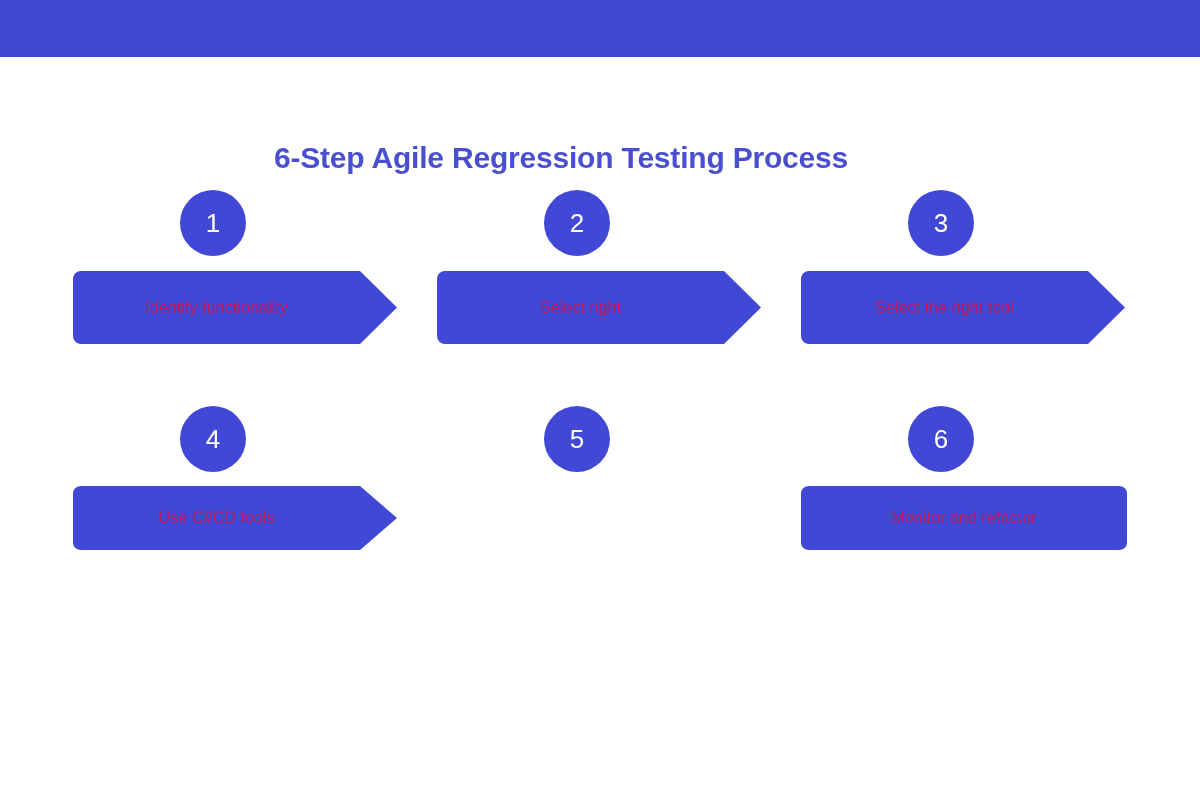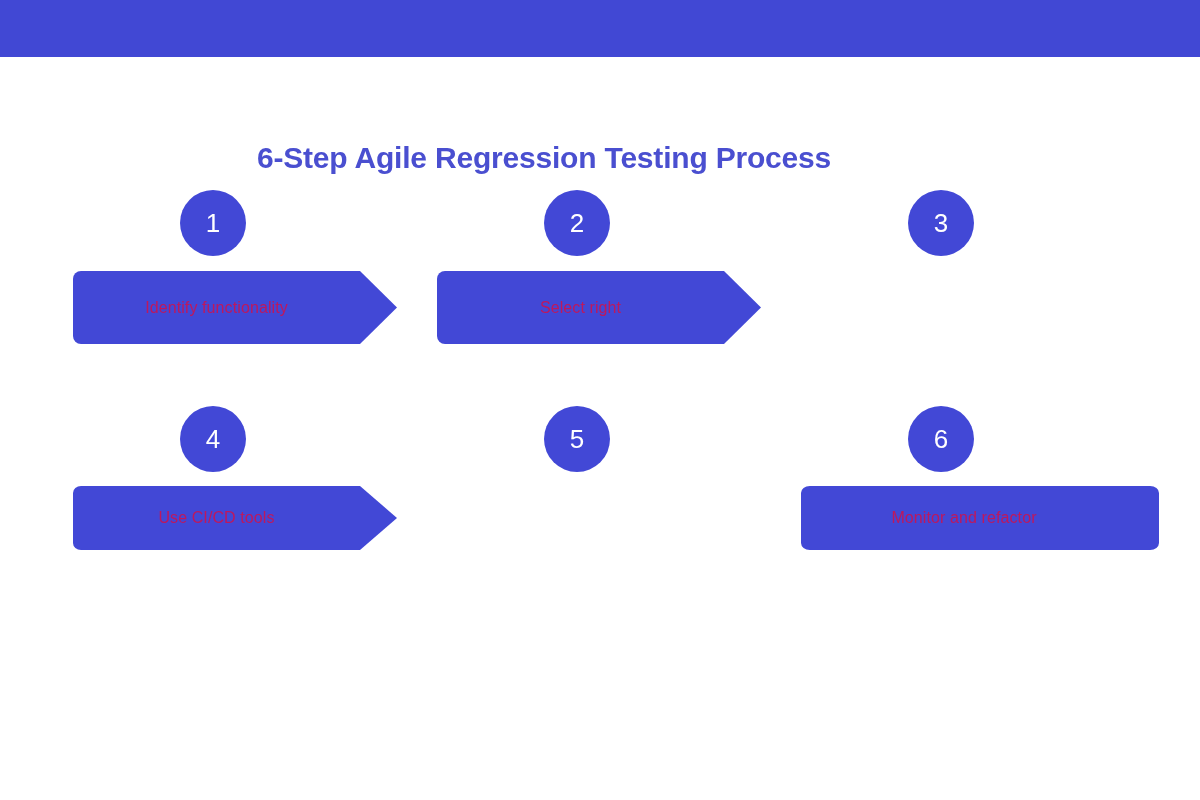--- a/index.html
+++ b/index.html
@@ -32,21 +32,21 @@
     left: 0;
     width: 1200px;
     height: 743px;
     background: #ffffff;
   }
 
   
   .title {
     position: absolute;
     top: 84px;
-    left: 0;
+    left: 17px;
     width: 1088px;
     text-align: center;
     font-size: 30px;
     font-weight: bold;
     color: #4a4fd0;
     letter-spacing: -0.2px;
     white-space: nowrap;
   }
 
   
@@ -125,21 +125,20 @@
     font-weight: 400;
     letter-spacing: 0.1px;
     white-space: nowrap;
     z-index: 2;
     pointer-events: none;
   }
 
   
   .step-banner.terminal {
     width: 326px;
-    padding-left: 32px;
   }
   .step-banner.terminal .step-banner-label {
     width: 326px;
   }
 </style>
 </head>
 <body>
 
 <div class="top-bar"></div>
 
@@ -164,20 +163,26 @@
       <div class="step-banner">
         <svg class="step-banner-shape" viewBox="0 0 324 73" preserveAspectRatio="none">
           <path d="M8 0 H287 L324 36.5 L287 73 H8 A8 8 0 0 1 0 65 V8 A8 8 0 0 1 8 0 Z" fill="#4248d6"></path>
         </svg>
         <div class="step-banner-label">Select right</div>
       </div>
     </div>
 
     <div class="step row1 col3">
       <div class="step-circle">3</div>
+      <div class="step-banner">
+        <svg class="step-banner-shape" viewBox="0 0 324 73" preserveAspectRatio="none">
+          <path d="M8 0 H287 L324 36.5 L287 73 H8 A8 8 0 0 1 0 65 V8 A8 8 0 0 1 8 0 Z" fill="#4248d6"></path>
+        </svg>
+        <div class="step-banner-label">Select the right tool</div>
+      </div>
     </div>
 
     <div class="step row2 col1">
       <div class="step-circle">4</div>
       <div class="step-banner">
         <svg class="step-banner-shape" viewBox="0 0 324 74" preserveAspectRatio="none">
           <path d="M8 0 H287 L324 37 L287 74 H8 A8 8 0 0 1 0 66 V8 A8 8 0 0 1 8 0 Z" fill="#4248d6"></path>
         </svg>
         <div class="step-banner-label">Use CI/CD tools</div>
       </div>

